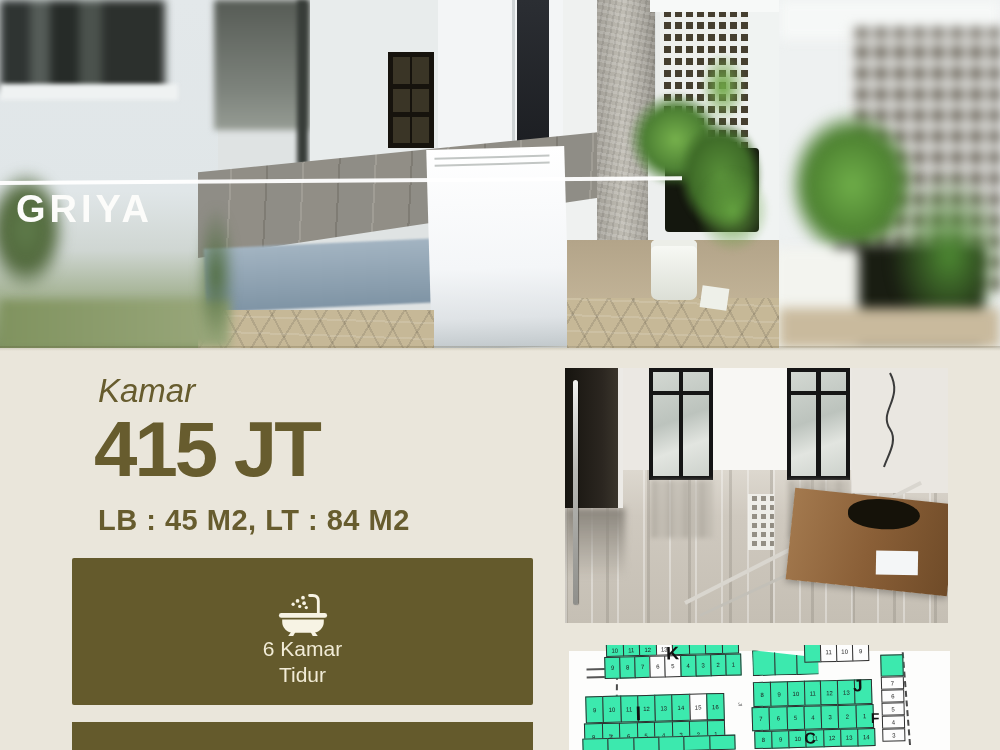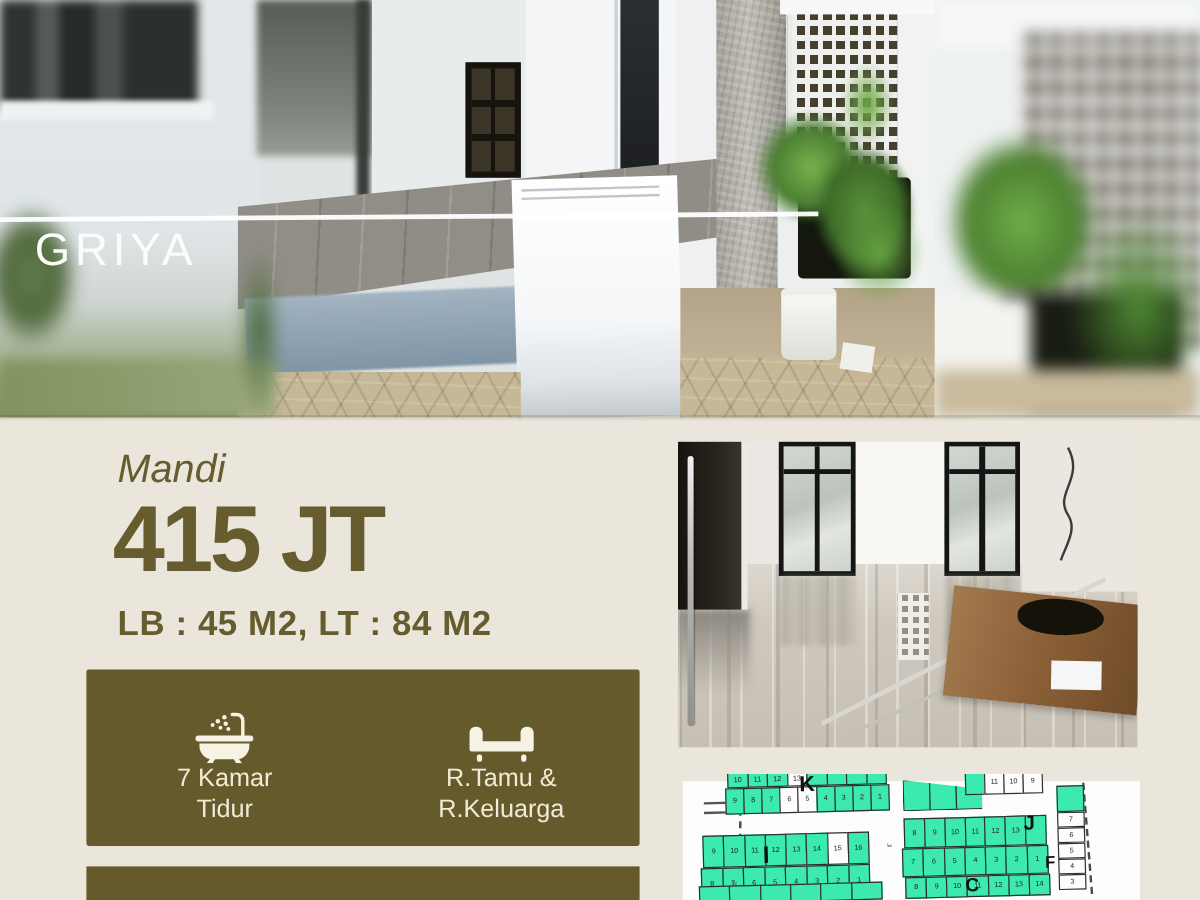--- a/index.html
+++ b/index.html
@@ -76,21 +76,21 @@
       repeating-linear-gradient(0deg,#eff0ee 0 8px,transparent 8px 21px);}
   .bz-plant1{left:8px;top:110px;width:130px;height:150px;border-radius:50%;
     background:radial-gradient(closest-side,#6fae49,#4c8030 70%,transparent);}
   .bz-plant2{left:110px;top:170px;width:120px;height:170px;border-radius:50%;
     background:radial-gradient(closest-side,#4e8a33,transparent);}
   .bz-planter{left:55px;top:245px;width:150px;height:95px;background:#191d12;border-radius:6px;}
   .bz-pot{left:-6px;top:248px;width:86px;height:100px;background:#f3f4ef;border-radius:8px;}
   .bz-ground{left:0;top:308px;width:221px;height:40px;background:#c9ba9d;}
   .hero-line{left:0;top:181px;width:682px;height:4px;background:rgba(255,255,255,.95);
     transform:rotate(-0.4deg);transform-origin:left center;}
-  .brand-top{left:16px;top:188px;font-size:38px;font-weight:400;letter-spacing:4px;color:#fcfcfa;margin-left:13px;}
+  .brand-top{left:16px;top:188px;font-size:38px;font-weight:700;letter-spacing:4px;color:#fcfcfa;}
   .brand-bottom{left:44px;top:252px;font-size:66px;font-weight:800;letter-spacing:-1px;color:var(--hero-title,#f6f1de);}
   .hero-edge{left:0;top:346px;width:1000px;height:5px;background:linear-gradient(180deg,rgba(90,80,50,.25),rgba(90,80,50,0));}
 
   
   .harga-label{left:98px;top:372px;font-size:33px;font-style:italic;font-weight:500;color:var(--olive-text,#675c2e);}
   .price{left:94px;top:410px;font-size:78px;font-weight:800;letter-spacing:-3px;line-height:1;color:var(--olive-text,#675c2e);}
   .specs{left:98px;top:504px;font-size:29px;font-weight:700;letter-spacing:.5px;color:var(--olive-text,#675c2e);text-align:center;}
   .feature-box{left:72px;top:558px;width:461px;height:147px;background:var(--olive,#645a2c);border-radius:2px;
     display:flex;align-items:flex-start;padding-top:14px;}
   .feat{flex:1;display:flex;flex-direction:column;align-items:center;}
@@ -196,56 +196,43 @@
       <div class="bz-planter"></div>
       <div class="bz-plant2"></div>
       <div class="bz-pot"></div>
       <div class="bz-ground"></div>
     </div>
     <div class="abs hero-line"></div>
     <div class="abs brand-top">GRIYA</div>
   </section>
   <div class="abs hero-edge"></div>
 
-  <div class="abs harga-label">Mandi</div>
+  <div class="abs harga-label">Kamar</div>
   <div class="abs price">415 JT</div>
   <div class="abs specs">LB : 45 M2, LT : 84 M2</div>
 
   <div class="abs feature-box">
     <div class="feat">
       <div class="feat-icon">
         <svg width="54" height="46" viewBox="0 0 48 42" fill="#f7f3e4">
           <path d="M38,21 L38,10 Q38,5 33,5 L30,5" fill="none" stroke="#f7f3e4" stroke-width="2.6" stroke-linecap="round"></path>
           <circle cx="24" cy="7" r="1.7"></circle>
             <circle cx="19" cy="10" r="1.7"></circle>
             <circle cx="25" cy="12" r="1.7"></circle>
           <circle cx="15" cy="13" r="1.5"></circle>
             <circle cx="21" cy="15" r="1.5"></circle>
             <circle cx="27" cy="16" r="1.5"></circle>
           <rect x="2" y="21" width="44" height="4.4" rx="2.2"></rect>
           <path d="M5,27 h38 v2 a10,10 0 0 1 -10,10 h-18 a10,10 0 0 1 -10,-10 z"></path>
           <path d="M13.5,38 l-3,4 h4.6 l2.2,-4 z"></path>
           <path d="M34.5,38 l3,4 h-4.6 l-2.2,-4 z"></path>
         </svg>
       </div>
-      <div class="feat-l">7 Kamar</div>
+      <div class="feat-l">6 Kamar</div>
       <div class="feat-l">Tidur</div>
-    </div>
-    <div class="feat">
-      <div class="feat-icon">
-        <svg width="62" height="34" viewBox="0 0 48 28" fill="#f7f3e4">
-          <rect x="2" y="3" width="9" height="15" rx="4"></rect>
-          <rect x="37" y="3" width="9" height="15" rx="4"></rect>
-          <rect x="2" y="13" width="44" height="7" rx="2"></rect>
-          <rect x="7" y="22" width="3.6" height="5" rx="1.5"></rect>
-          <rect x="37.4" y="22" width="3.6" height="5" rx="1.5"></rect>
-        </svg>
-      </div>
-      <div class="feat-l">R.Tamu &amp;</div>
-      <div class="feat-l">R.Keluarga</div>
     </div>
   </div>
 
   <div class="abs bottom-box"></div>
 
   <figure class="abs interior" style="margin:0">
     <div class="abs iw"></div>
     <div class="abs ifar"></div>
     <div class="abs ifloor"></div>
     <div class="abs idoor-refl"></div>

